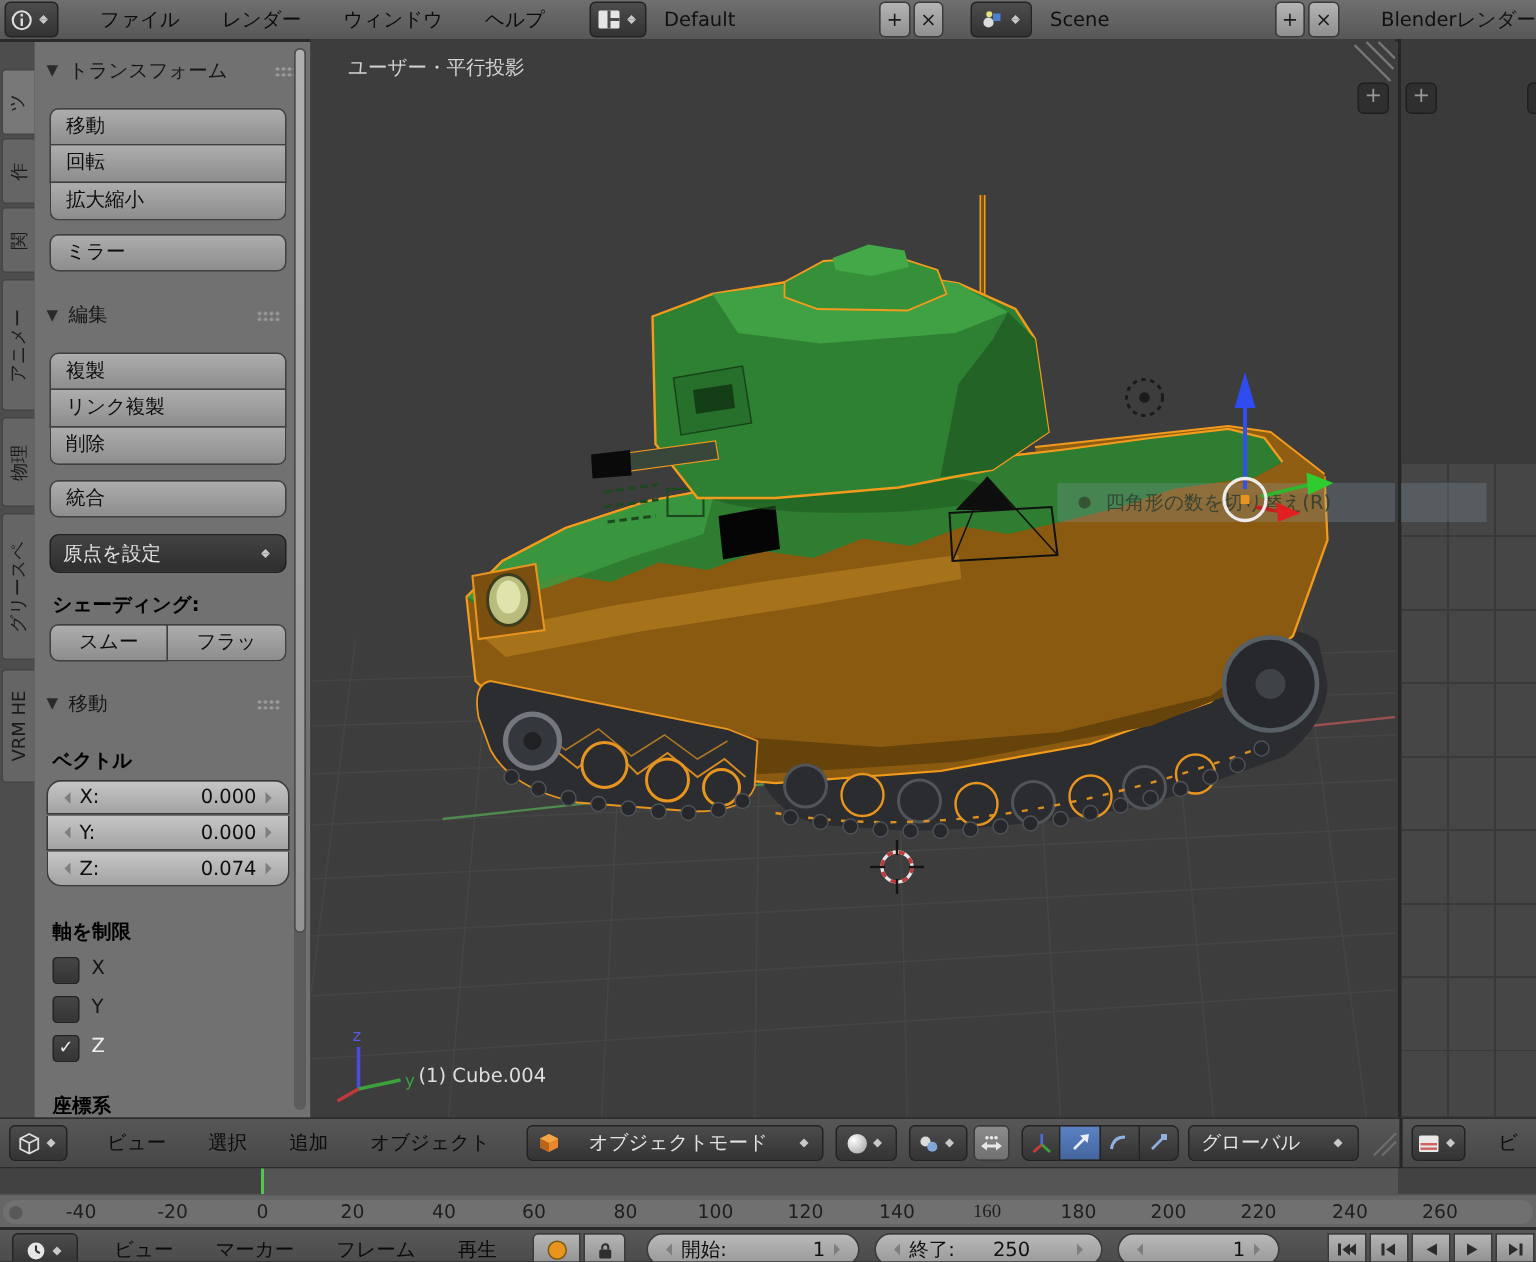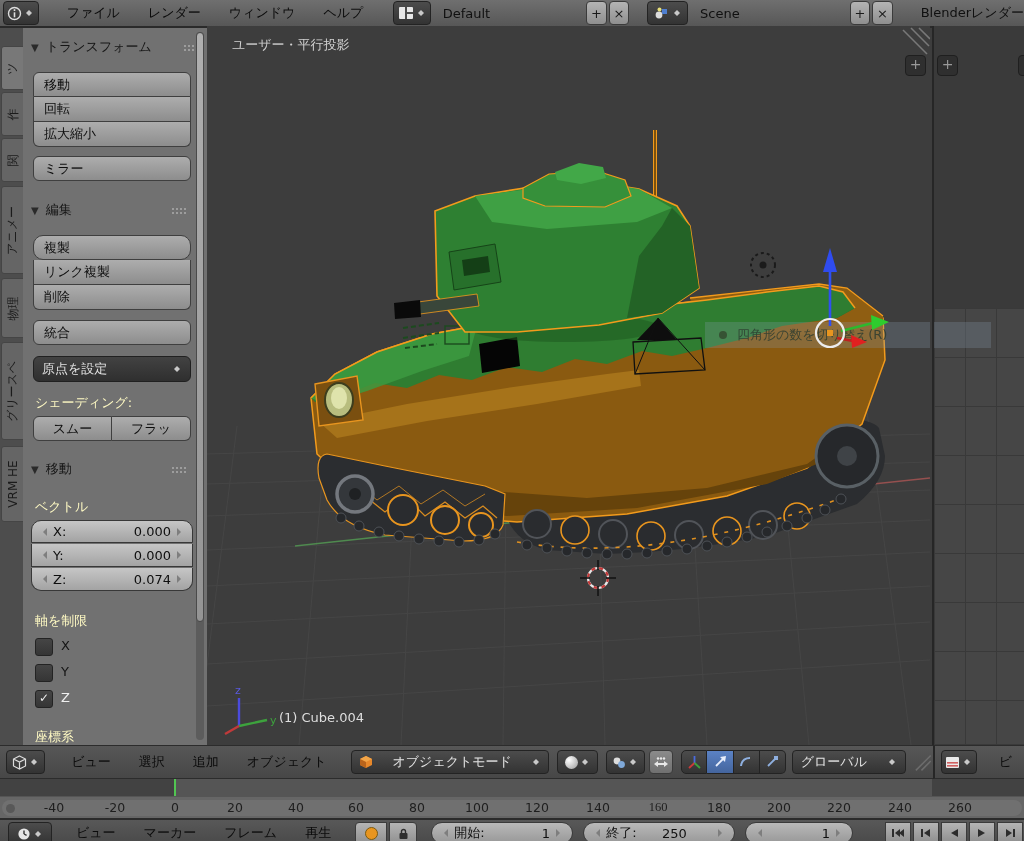--- a/index.html
+++ b/index.html
@@ -40,21 +40,21 @@
         background:linear-gradient(#c6c6c6,#a3a3a3);border:1px solid #383838;display:flex;align-items:center;
         padding:0 7px;color:#0e0e0e;}
   .numf .lab{flex:0 0 auto;margin-left:6px;}
   .numf .val{flex:1;text-align:right;margin-right:6px;}
   .sarr{width:0;height:0;border:4px solid transparent;}
   .sarr.l{border-right-color:#7e7e7e;}
   .sarr.r{border-left-color:#7e7e7e;}
   .cb{position:absolute;left:12px;width:16px;height:16px;background:linear-gradient(#454545,#353535);
       border:1px solid #232323;border-radius:3px;color:#eee;font-size:12px;line-height:14px;text-align:center;}
   .cb-lab{position:absolute;left:38px;color:#141414;}
-  .shelf-label{position:absolute;left:12px;color:#fef9c3;}
+  .shelf-label{position:absolute;left:12px;color:#000000;font-weight:bold;}
   #ts-scroll{position:absolute;right:3px;top:4px;width:8px;height:708px;background:#5c5c5c;border-radius:4px;}
   #ts-thumb{position:absolute;left:0;top:0;width:8px;height:590px;background:linear-gradient(#b0b0b0,#949494);
             border-radius:4px;border:1px solid #4a4a4a;box-sizing:border-box;}
   
   #viewport{left:207px;top:26px;width:723px;height:719px;background:#3d3d3d;overflow:hidden;}
   #vp-label{left:25px;top:10px;color:#d2d2d2;}
   #vp-object{left:72px;top:684px;color:#dedede;}
   .plusbtn{width:19px;height:19px;background:#2f2f2f;border:1px solid #1f1f1f;border-radius:4px;
            color:#9a9a9a;font-size:14px;line-height:17px;text-align:center;}
   #tooltip-band{left:498px;top:296px;width:225px;height:26px;background:rgba(140,158,176,.26);
@@ -180,21 +180,21 @@
     <div class="tool-btn grp-top" style="top:44px;">移動</div>
     <div class="tool-btn grp-mid" style="top:69px;">回転</div>
     <div class="tool-btn grp-bot" style="top:94px;">拡大縮小</div>
     <div class="tool-btn grp-solo" style="top:128px;">ミラー</div>
 
     <div class="panel-hdr" style="top:173px;">
       <span class="tri">▼</span>
       <span>編集</span>
       <span class="grip" style="margin-left:92px;"></span>
     </div>
-    <div class="tool-btn grp-top" style="top:207px;border-radius:10px;">複製</div>
+    <div class="tool-btn grp-top" style="top:207px;">複製</div>
     <div class="tool-btn grp-bot" style="top:257px;">削除</div>
     <div class="tool-btn grp-mid" style="top:232px;">リンク複製</div>
     <div class="tool-btn grp-solo" style="top:292px;">統合</div>
     <div class="ddark" style="top:328px;">
       <span>原点を設定</span>
       <span class="ud"></span>
     </div>
     <div class="shelf-label" style="top:366px;">シェーディング:</div>
     <div class="tool-btn" style="top:388px;width:79px;border-radius:6px 0 0 6px;text-align:center;padding-left:0;">スムー</div>
     <div class="tool-btn" style="top:388px;left:89px;width:79px;border-left:none;border-radius:0 6px 6px 0;text-align:center;padding-left:0;">フラッ</div>

